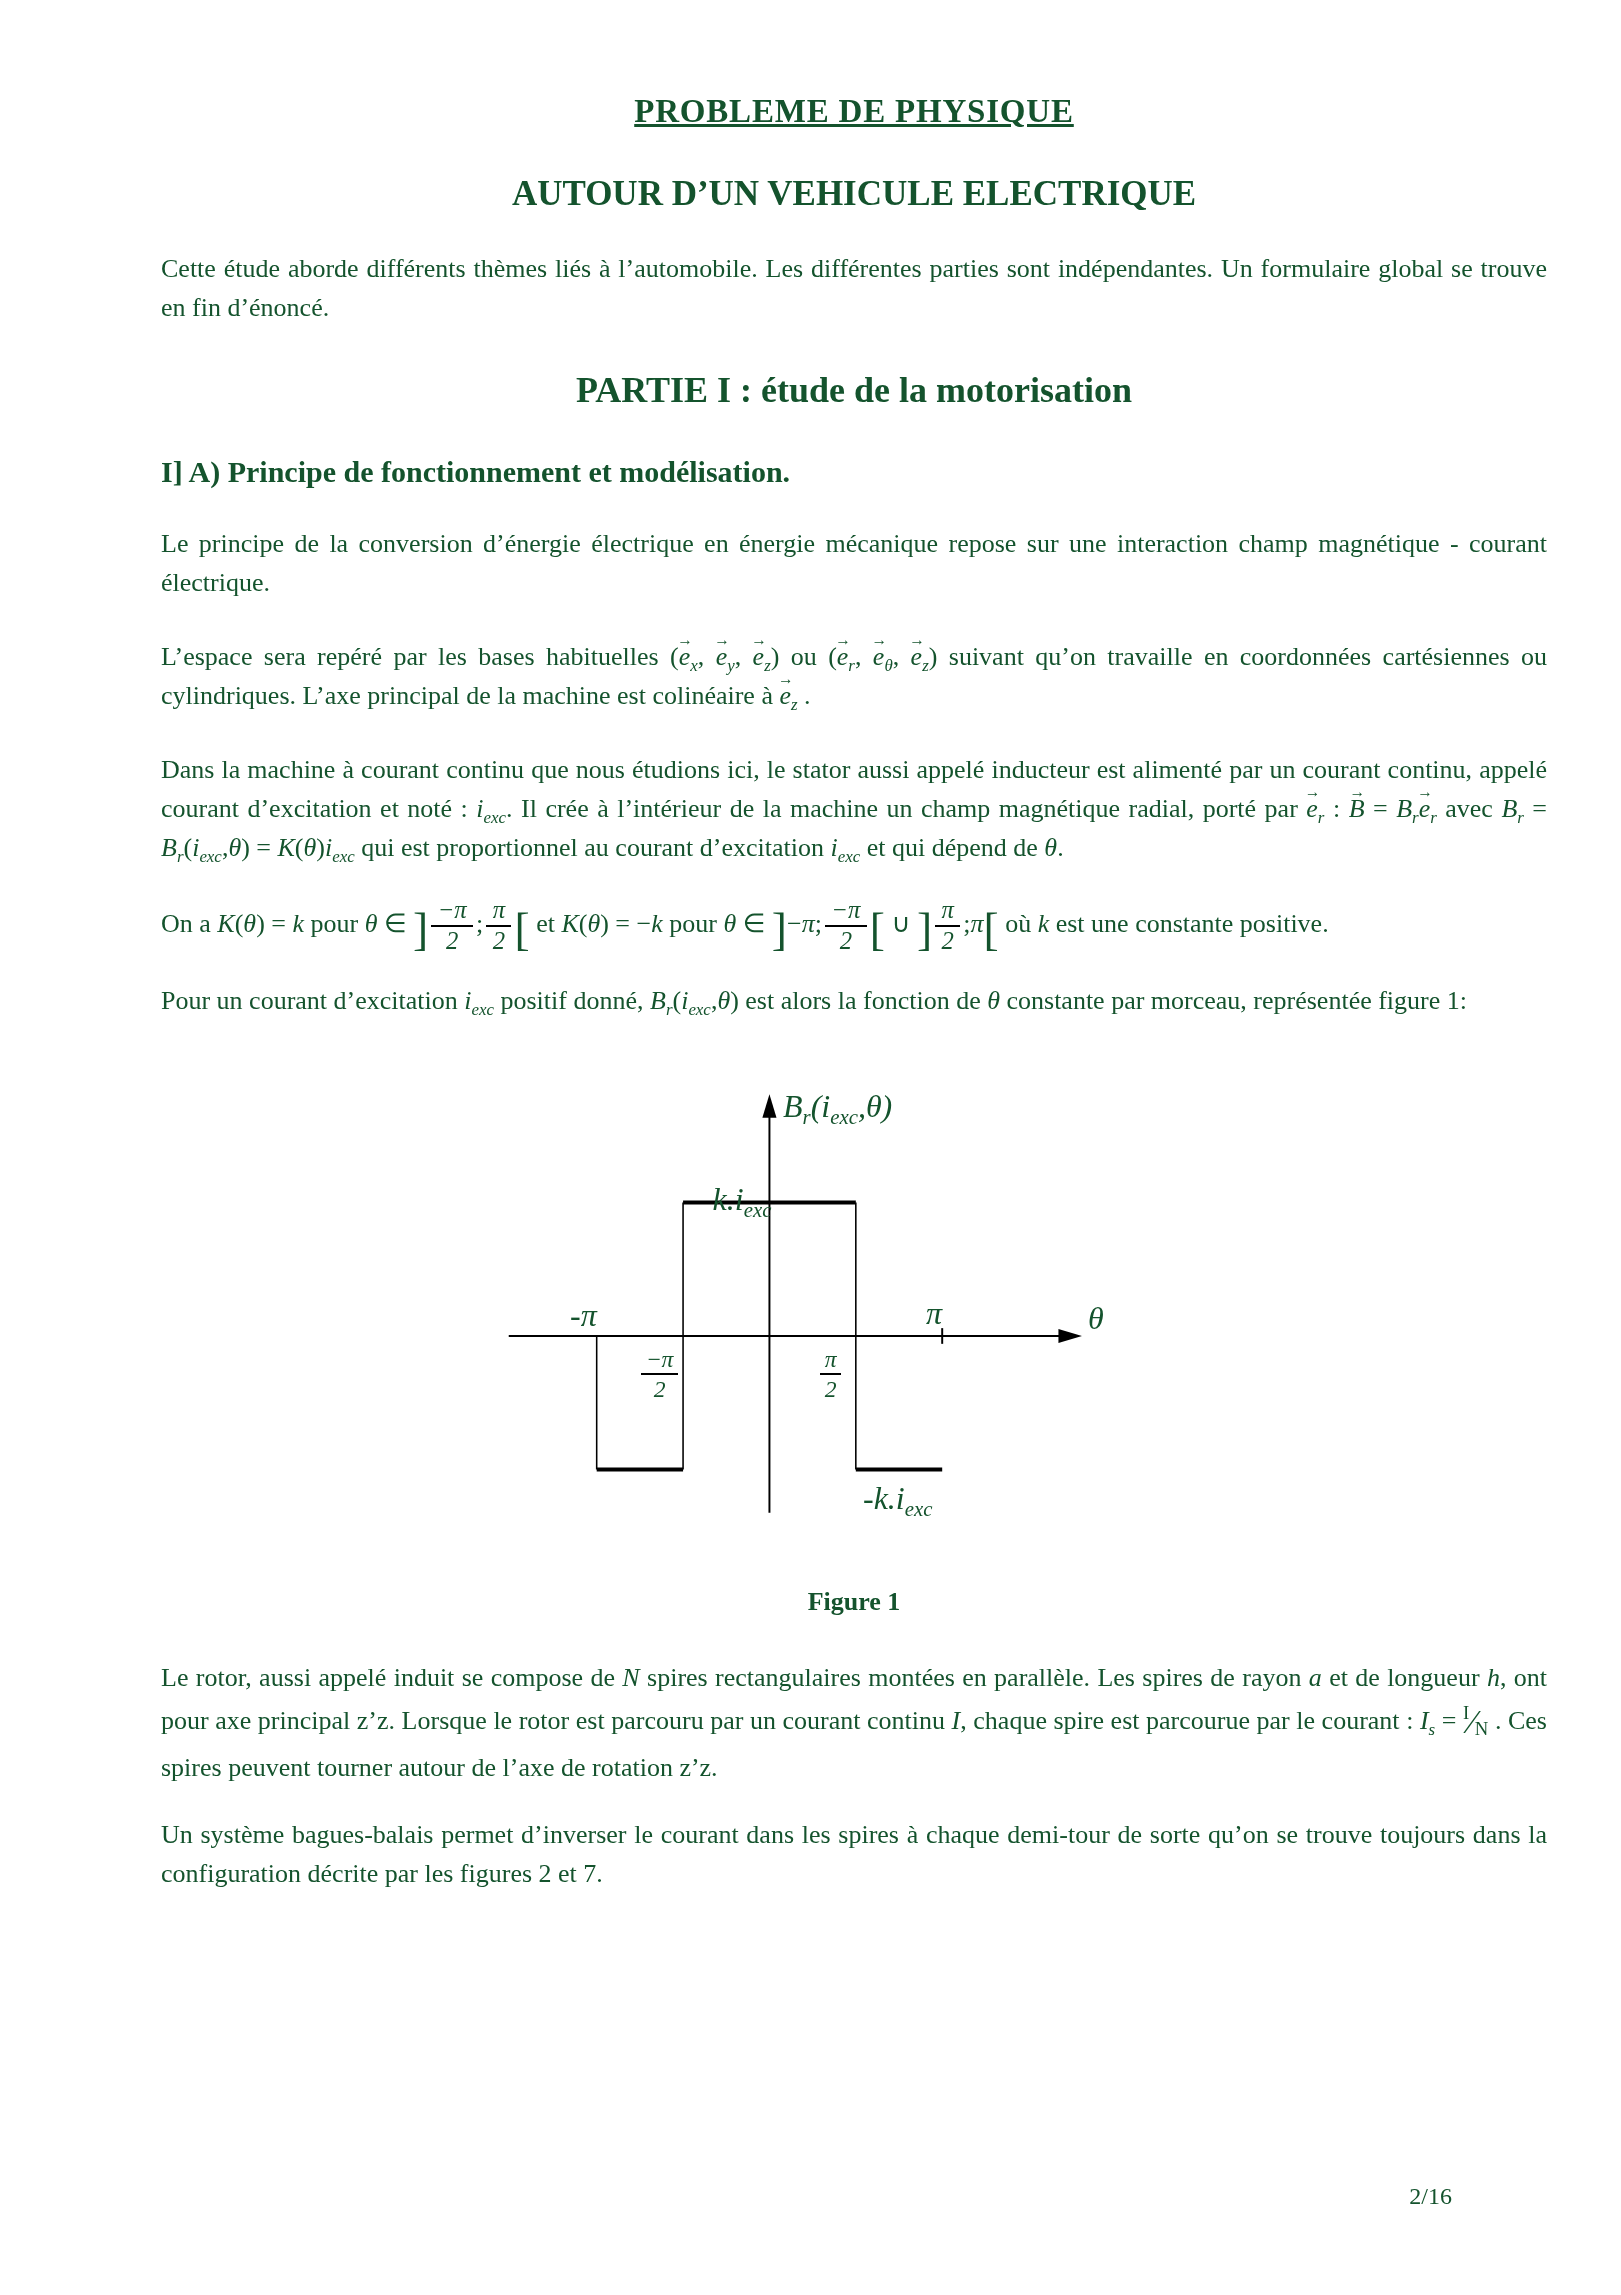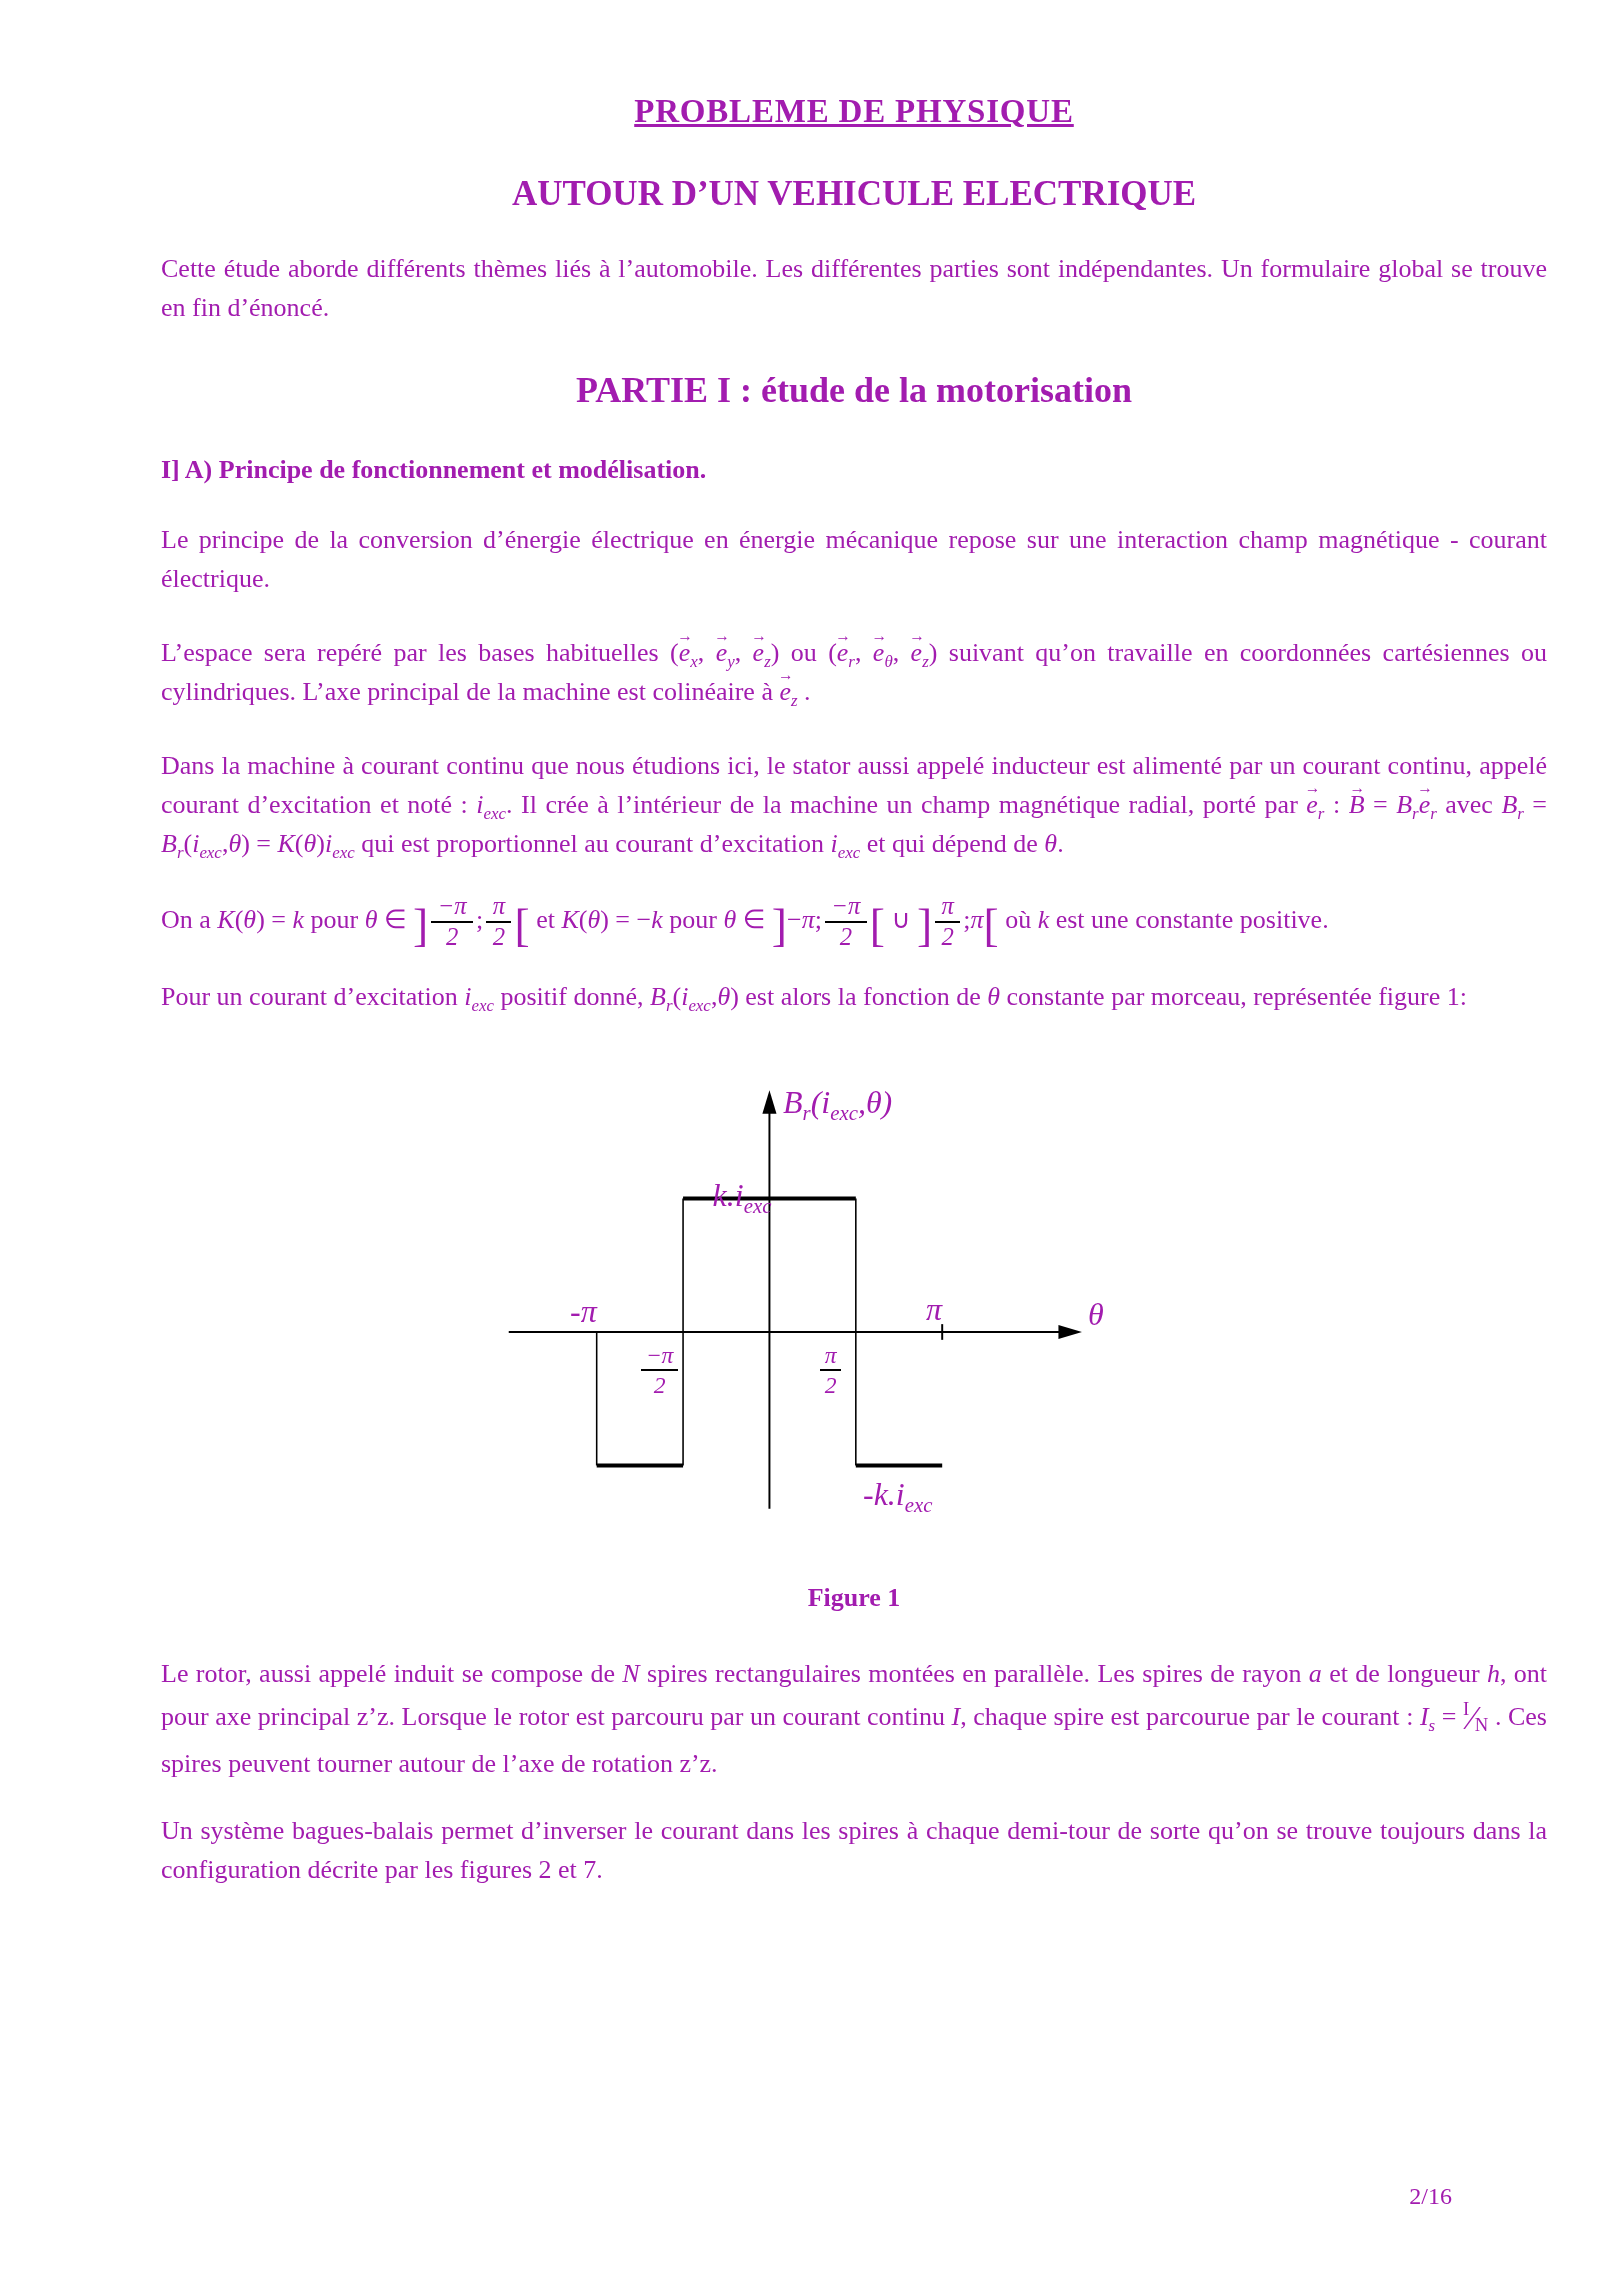--- a/index.html
+++ b/index.html
@@ -3,41 +3,41 @@
 <meta charset="utf-8">
 <style>
   html,body{margin:0;padding:0;background:#ffffff;}
   .page{
     position:relative;
     width:1622px;height:2295px;
     background:#ffffff;
     box-sizing:border-box;
     padding:93px 75px 0 161px;
     font-family:"Liberation Serif", serif;
-    color:#a21caf;
+    color:#14532d;
     overflow:hidden;
   }
   .doc-title{
     margin:0;text-align:center;
     font-size:33px;font-weight:700;
     text-decoration:underline;
     letter-spacing:0.8px;
   }
   .doc-subtitle{
     margin:44px 0 0;text-align:center;
     font-size:35px;font-weight:700;
   }
   .intro{margin:44px 0 0;}
   .part-heading{
     margin:42px 0 0;text-align:center;
     font-size:36px;font-weight:700;
   }
   .section-heading{
     margin:44px 0 0;
-    font-size:26px;font-weight:700;
+    font-size:30px;font-weight:700;
   }
   p.para{
     margin:35px 0 0;
     font-size:26px;
     line-height:1.5;
     text-align:justify;
   }
   sub,sup{line-height:0;}
   sub{font-size:0.65em;}
   sup{font-size:0.7em;}

